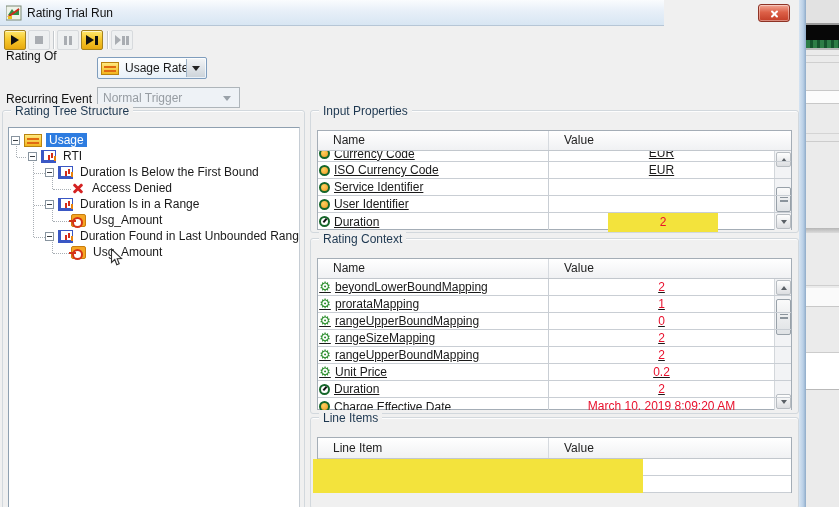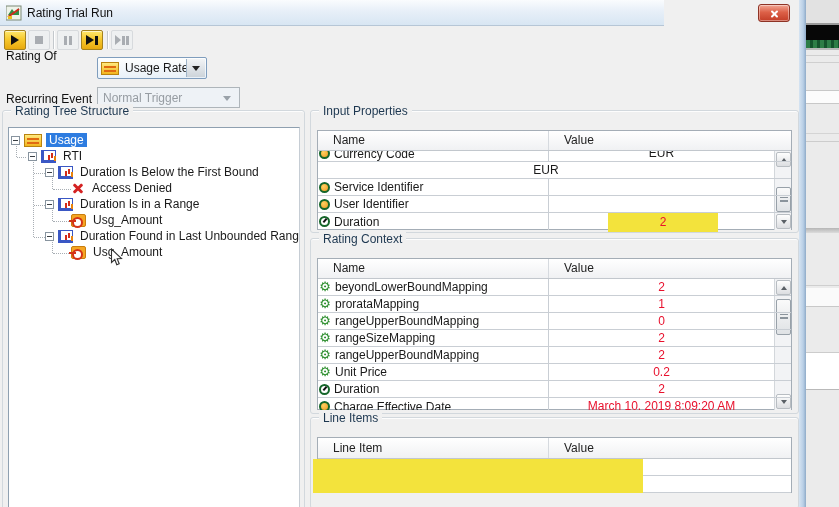--- a/index.html
+++ b/index.html
@@ -79,21 +79,21 @@
   .ic-node::after { content:""; position:absolute; left:-3px; top:5px; width:7px; height:2px; background:#d43318; }
   .dot-v { position:absolute; border-left:1px dotted #a8aeb4; width:0; }
   .dot-h { position:absolute; border-top:1px dotted #a8aeb4; height:0; }
 
   
   .tbl { position:absolute; background:#fff; border:1px solid #a4adb6; overflow:visible; }
   .thead { height:20px; display:flex; background:linear-gradient(180deg,#ffffff,#f0f1f3); border-bottom:1px solid #c2c7cd; }
   .thead .hc { padding-left:15px; line-height:19px; color:#222; }
   .hc.c1 { width:231px; border-right:1px solid #d6dadf; }
   .hc.c2 { flex:1; }
-  .row { height:17px; display:flex; border-bottom:1px solid #c9ced4; position:relative; z-index:1; }
+  .row { height:17px; display:flex; border-bottom:1px solid #c9ced4; position:relative; z-index:1;text-decoration:underline; }
   .row.clip-top { height:11px; overflow:hidden; }
   .row.clip-top .rin { margin-top:-6px; }
   .row.clip-bot { height:12px; overflow:hidden; border-bottom:none; }
   .rin { display:flex; width:100%; height:17px; }
   .nc { width:231px; border-right:1px solid #c9ced4; display:flex; align-items:center; padding-left:1px; overflow:hidden; white-space:nowrap; }
   .vc { flex:1; line-height:16px; white-space:nowrap; }
   .vc.center { text-align:center; }
   .vc.left { padding-left:5px; }
   .red { color:#e8112d; }
   .rowicon { flex:none; margin-right:4px; position:relative; }
@@ -265,20 +265,24 @@
         <div class="row clip-top">
           <div class="rin">
             <div class="nc">
                 <span class="rowicon ic-coin"></span>
                 <span>Currency Code</span>
               </div>
             <div class="vc center" style="margin-right:17px;">EUR</div>
           </div>
         </div>
         <div class="row">
+          <div class="nc">
+              <span class="rowicon ic-coin"></span>
+              <span>ISO Currency Code</span>
+            </div>
           <div class="vc center" style="margin-right:17px;">EUR</div>
         </div>
         <div class="row">
           <div class="nc">
               <span class="rowicon ic-coin"></span>
               <span>Service Identifier</span>
             </div>
           <div class="vc center" style="margin-right:17px;"></div>
         </div>
         <div class="row">

